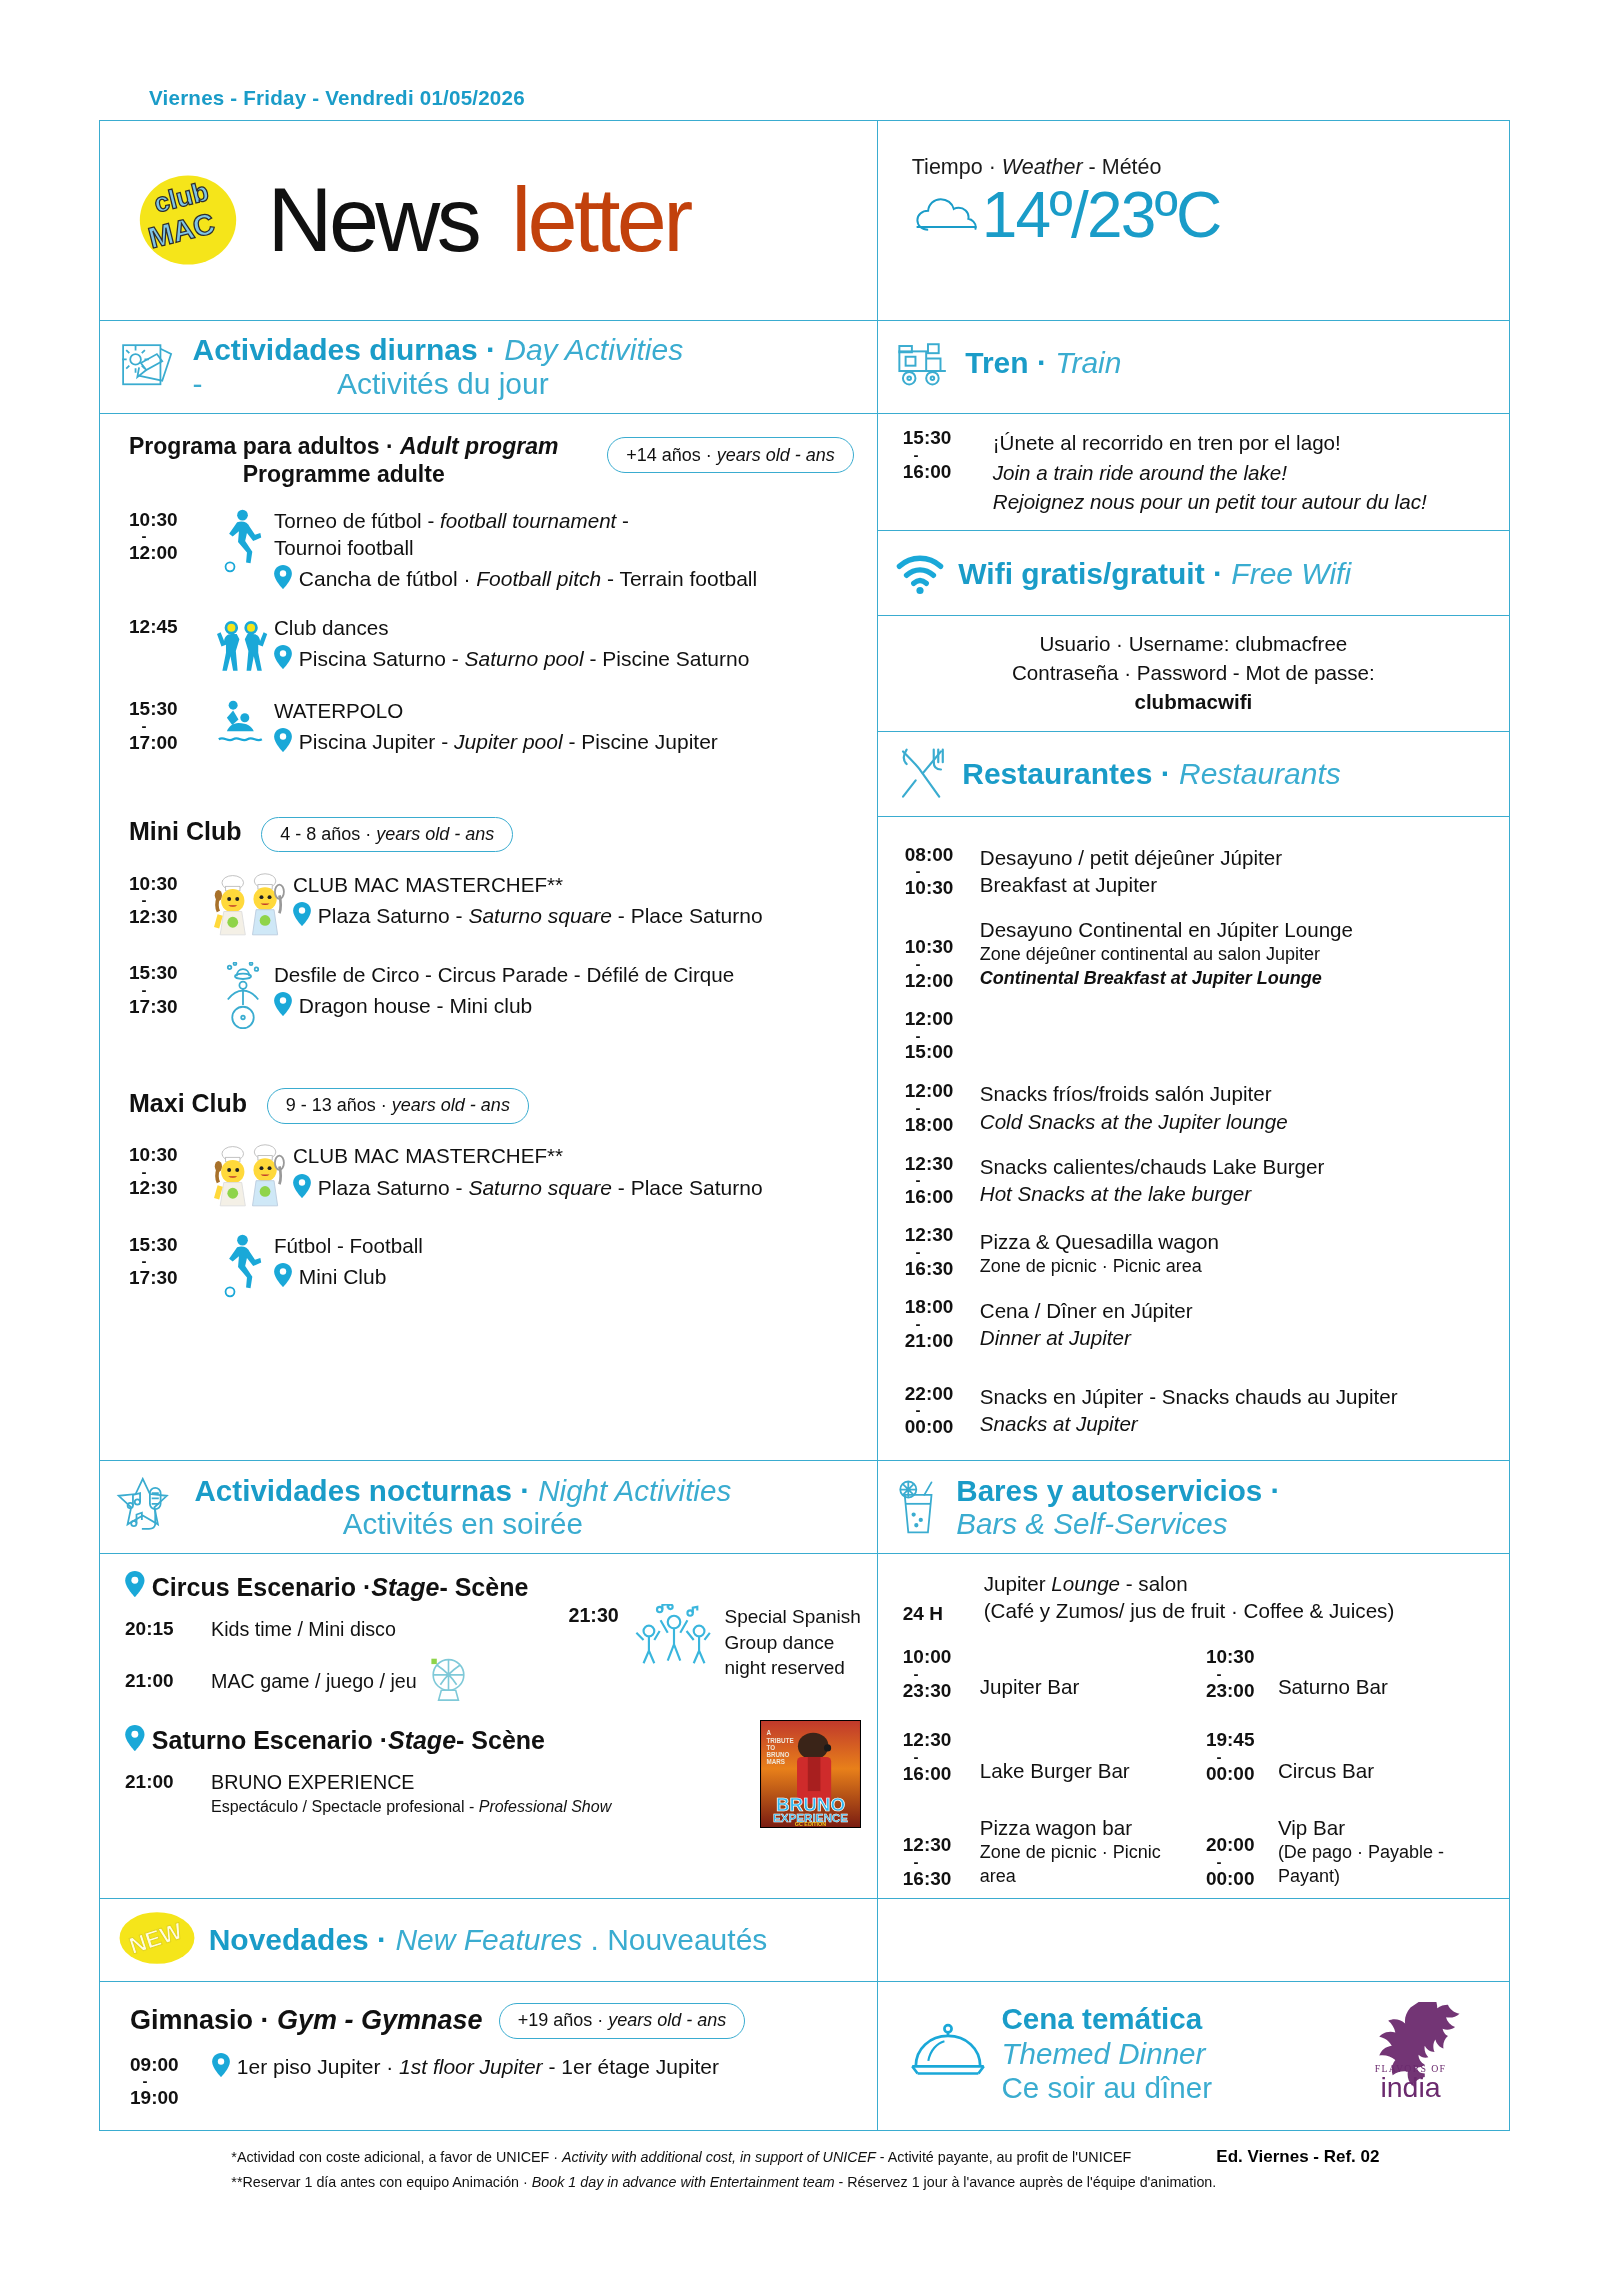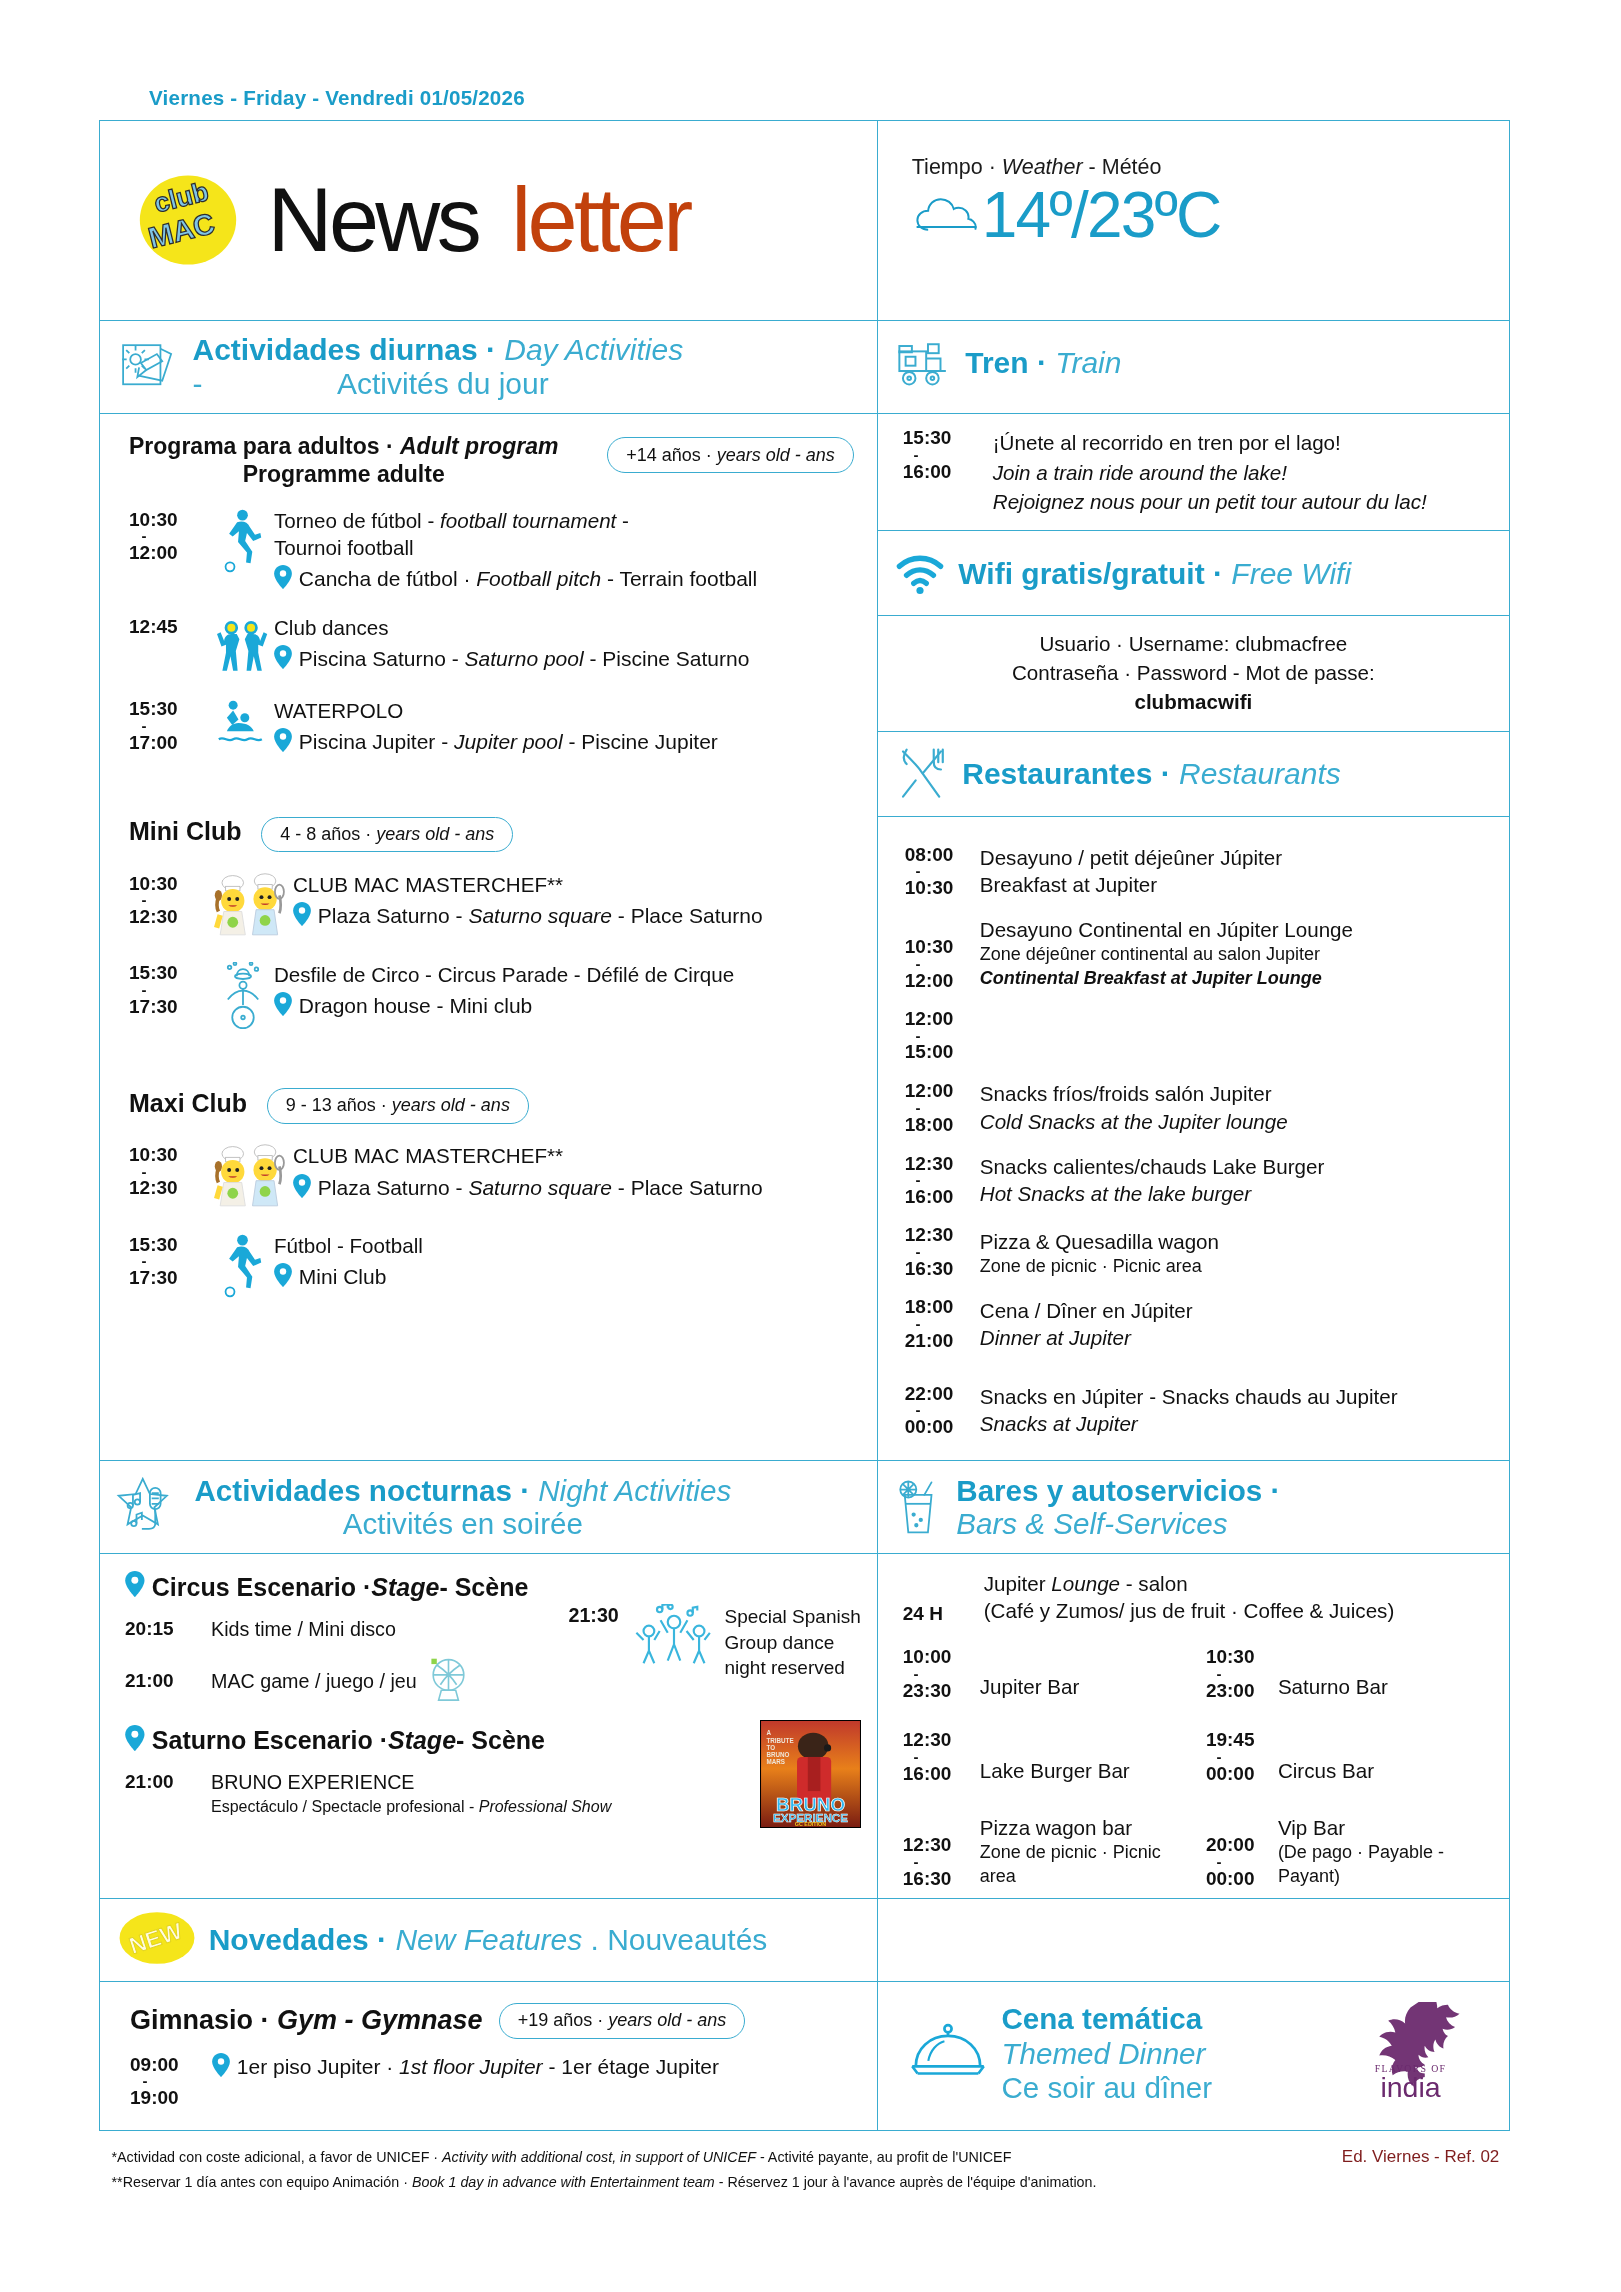--- a/index.html
+++ b/index.html
@@ -112,24 +112,24 @@
   .gym-title{font-size:27px;font-weight:bold;margin-right:16px;}
   .gym-title i{font-style:italic;}
 
   .dinner{display:flex;align-items:center;padding:14.3px 21.5px 14.3px 27px;min-height:116px;}
   .dinner-txt{font-size:29.6px;line-height:1.16;margin-left:10.7px;}
   .dinner-txt .sp{color:#1a9cc8;font-weight:bold;}
   .dinner-txt .en{color:#3aacd0;font-style:italic;}
   .dinner-txt .fr{color:#3aacd0;}
 
   
-  .footer{display:flex;justify-content:space-between;align-items:flex-start;padding:14.3px 10.7px 0 12.5px;}
+  .footer{display:flex;justify-content:center;align-items:flex-start;padding:14.3px 10.7px 0 12.5px;}
   .fnotes{font-size:14.3px;line-height:1.7;color:#111;}
   .fnotes i{font-style:italic;}
-  .fref{color:#7f1d1d;font-size:17px;font-weight:normal;white-space:nowrap;padding-top:1.8px;}
+  .fref{color:#000000;font-size:17px;font-weight:bold;white-space:nowrap;padding-top:1.8px;}
 
   .mini-sep{height:23px;}
   .posterbox{width:99px;height:106px;border:0.9px solid #000;background:#8a1b10;position:relative;overflow:hidden;}
 </style>
 </head>
 <body>
 
 <div class="page">
 
   <div class="date-line">Viernes - Friday - Vendredi 01/05/2026</div>

